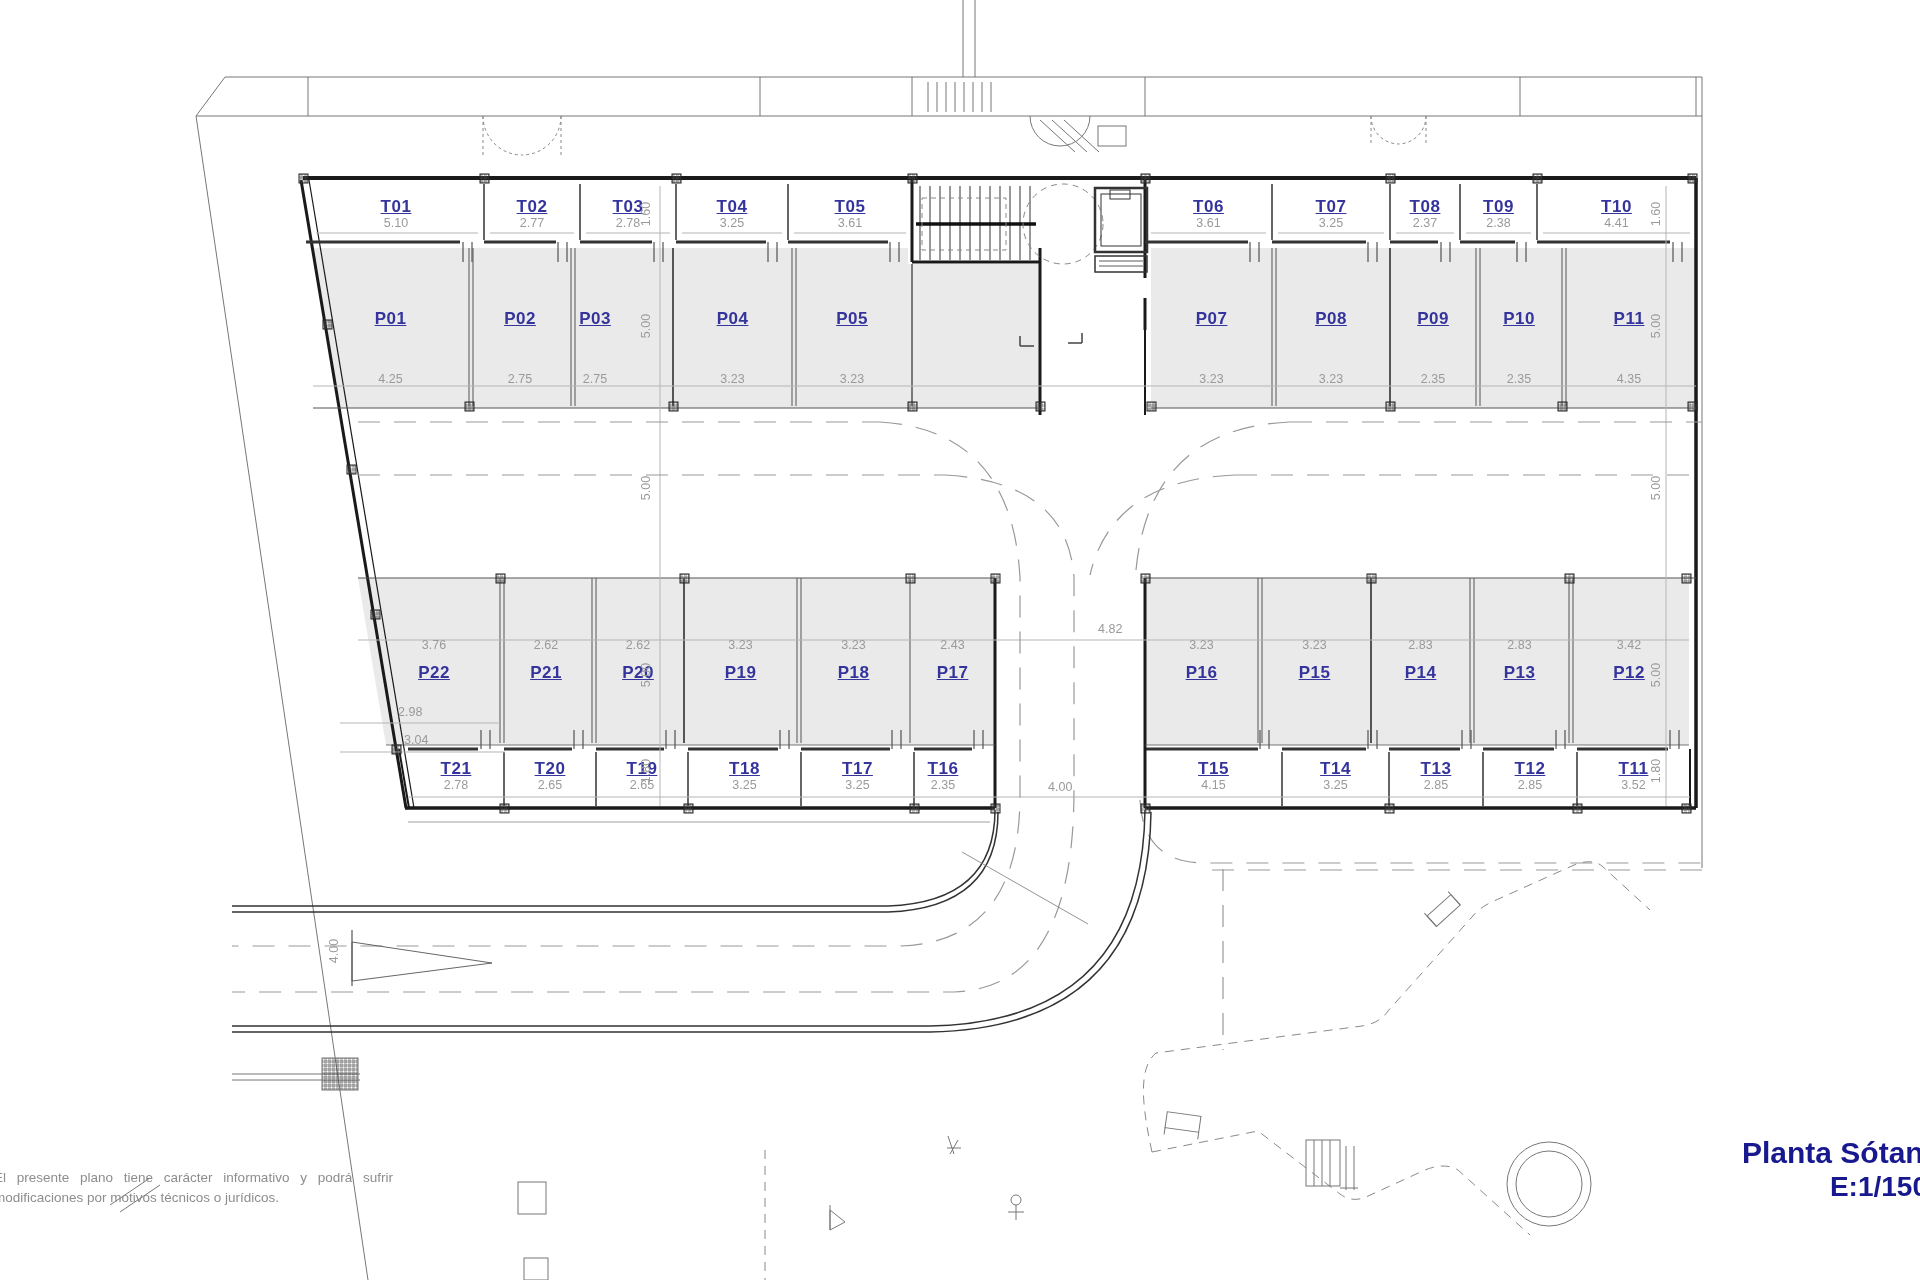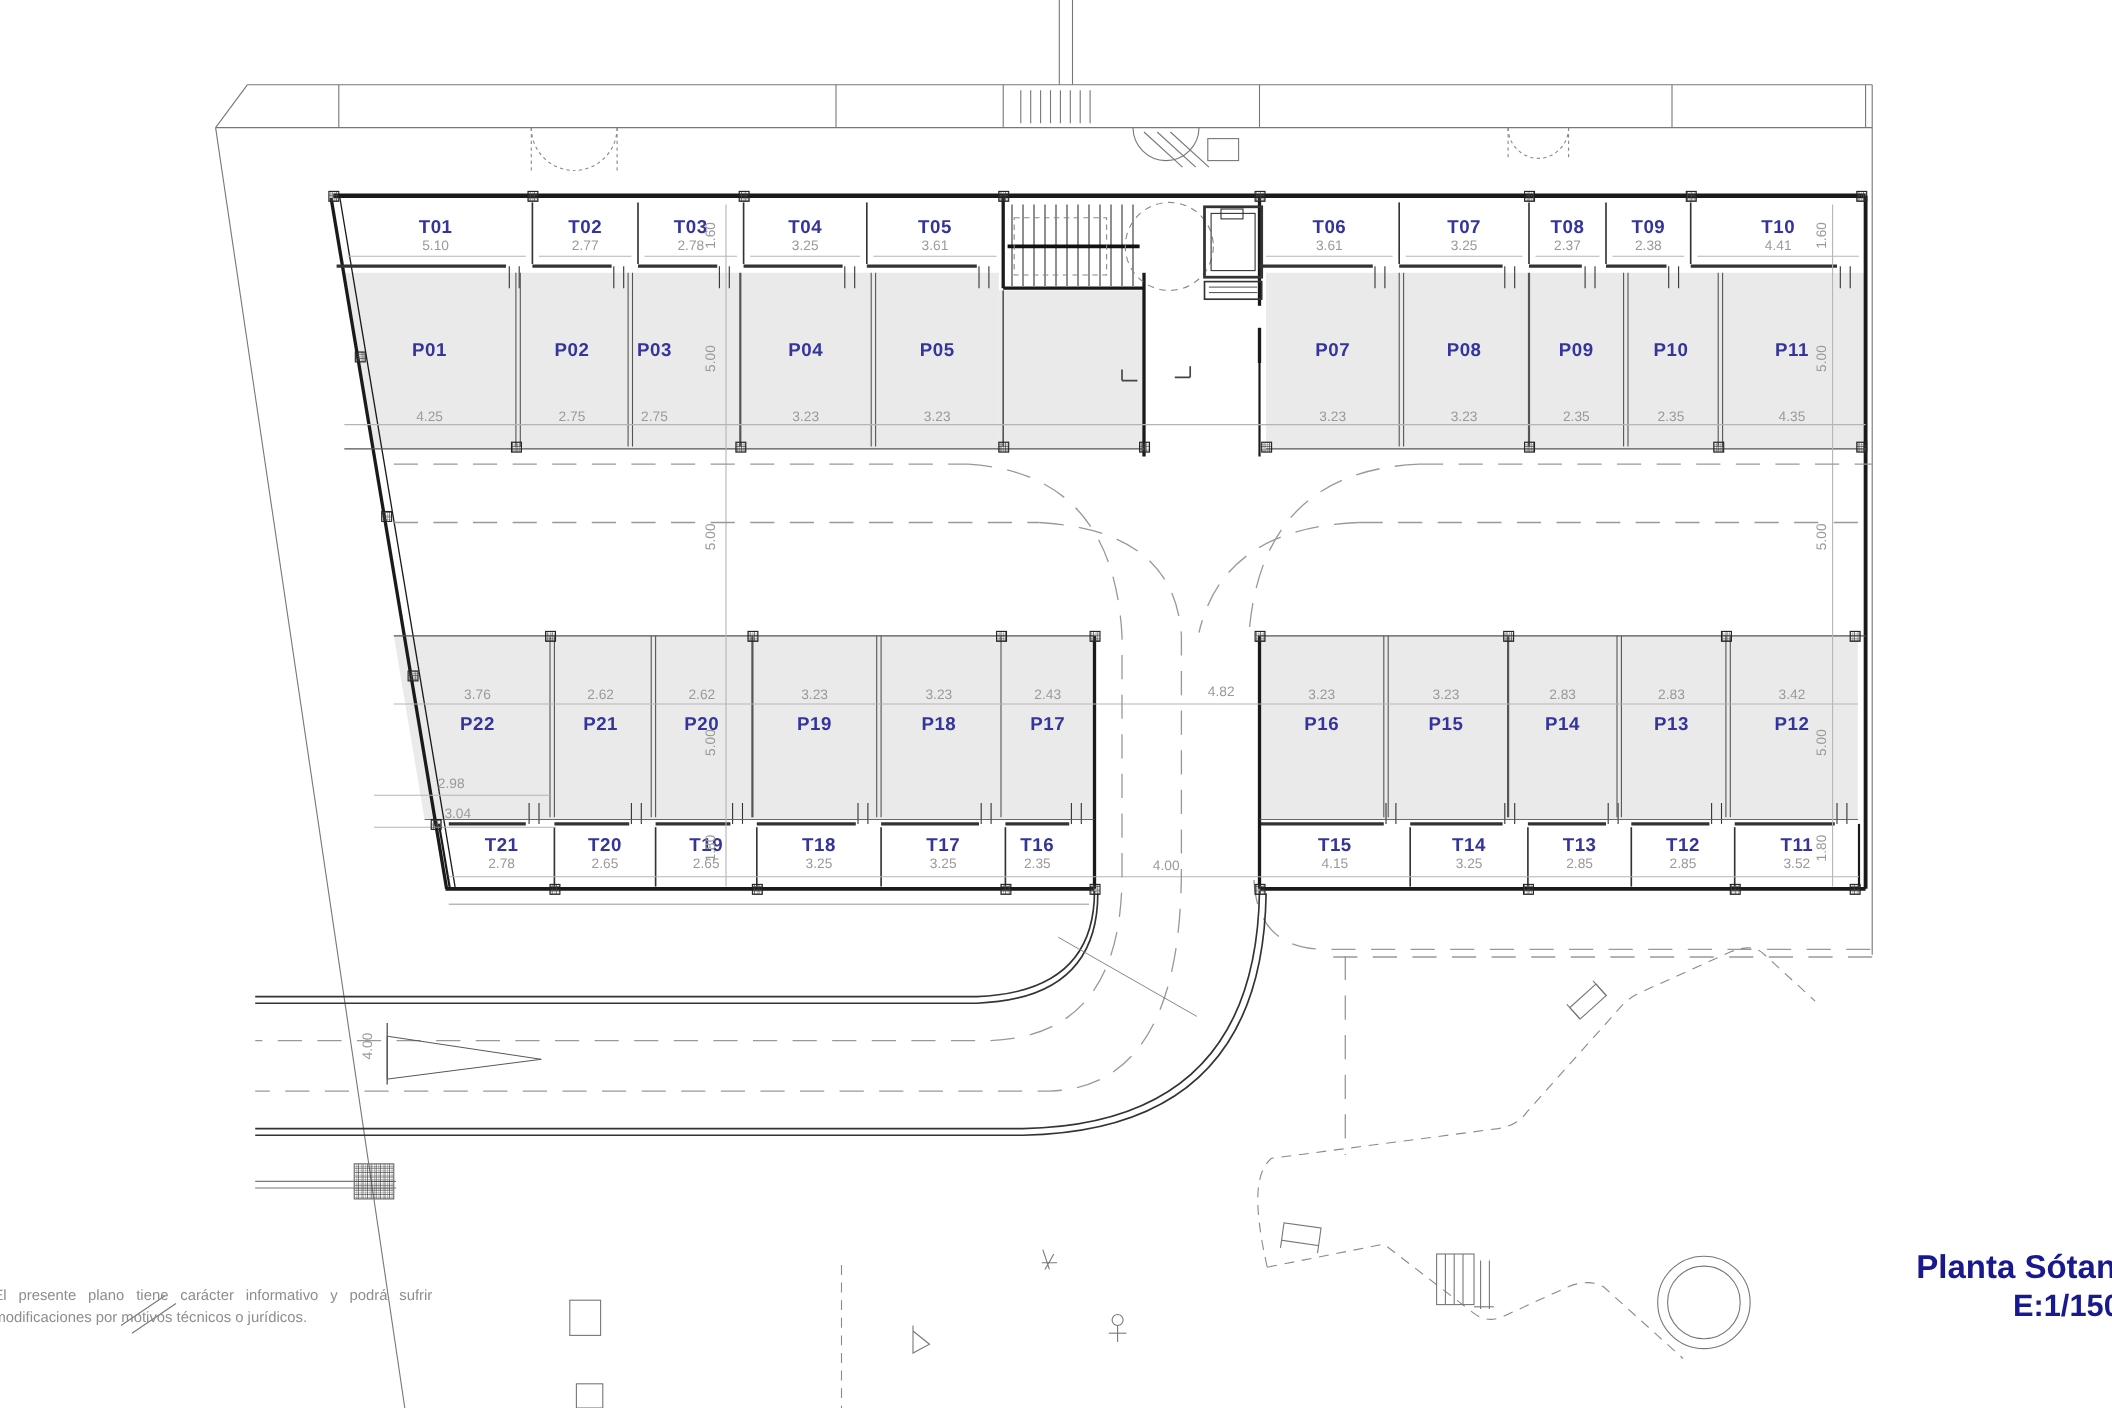--- a/index.html
+++ b/index.html
@@ -1,28 +1,28 @@
 <!DOCTYPE html>
 <html><head>
 <meta charset="utf-8">
 <style>
   html,body{margin:0;padding:0;background:#fff;}
   body{width:1920px;height:1280px;overflow:hidden;position:relative;
        font-family:"Liberation Sans", sans-serif;}
   #stage{position:absolute;left:0;top:0;width:1920px;height:1280px;}
   svg{position:absolute;left:0;top:0;}
   .room{position:absolute;text-align:center;pointer-events:none;}
-  .rid{display:block;color:#34349c;font-size:17px;font-weight:600;line-height:18px;letter-spacing:.5px;}
+  .rid{display:block;color:#34349c;font-size:17px;font-weight:600;line-height:18px;letter-spacing:.5px;text-decoration:underline;}
   .rdim{display:block;color:#9a9a9a;font-size:12.5px;line-height:14px;}
   .t-top{top:198px;}
   .t-bot{top:760px;}
   .p-top{top:248px;height:160px;}
   .p-top .rid{position:absolute;top:62px;left:0;right:0;}
   .p-top .rdim{position:absolute;bottom:22px;left:0;right:0;}
-  .p-bot{top:578px;height:167px;}
+  .p-bot{top:592px;height:167px;}
   .p-bot .rdim{position:absolute;top:46px;left:0;right:0;}
   .p-bot .rid{position:absolute;top:72px;left:0;right:0;}
   .aux-dim{position:absolute;color:#9a9a9a;font-size:12.5px;white-space:nowrap;}
   .rot{transform:rotate(-90deg);transform-origin:center;}
   #title-block{position:absolute;left:1742px;top:1136px;width:186px;color:#18188f;
                font-weight:bold;font-size:30px;line-height:34px;white-space:nowrap;}
   #title-scale{display:block;text-align:right;font-size:28px;}
   #disclaimer{position:absolute;left:-6px;top:1168px;width:492px;color:#8d8d8d;
               font-size:13.5px;line-height:20px;}
   #disclaimer .l1{word-spacing:7px;display:block;}

